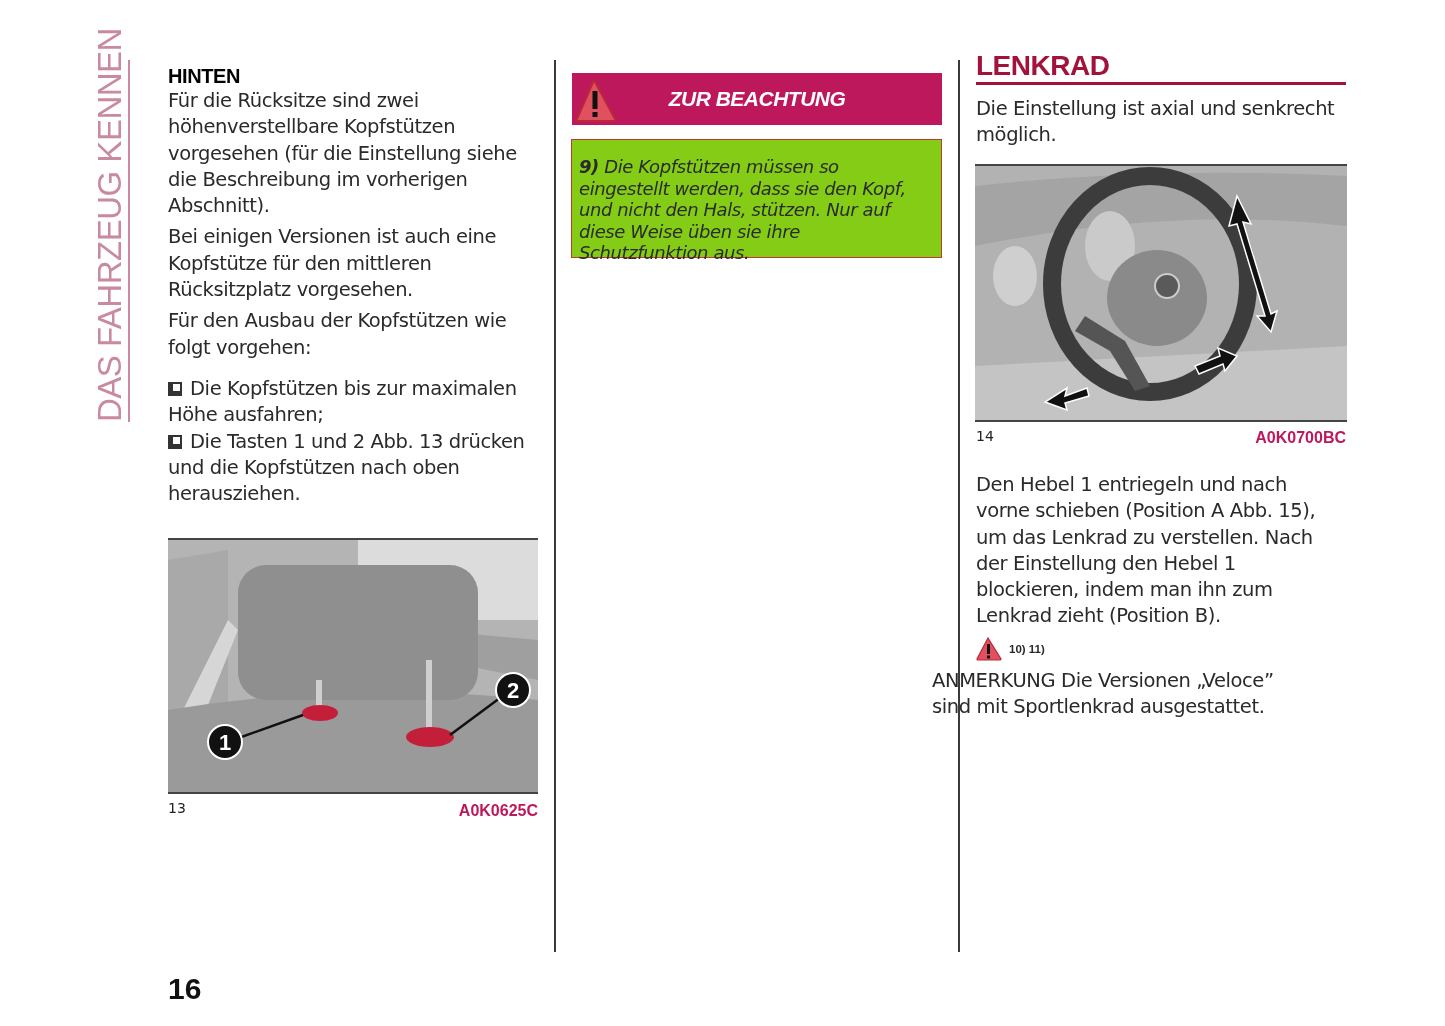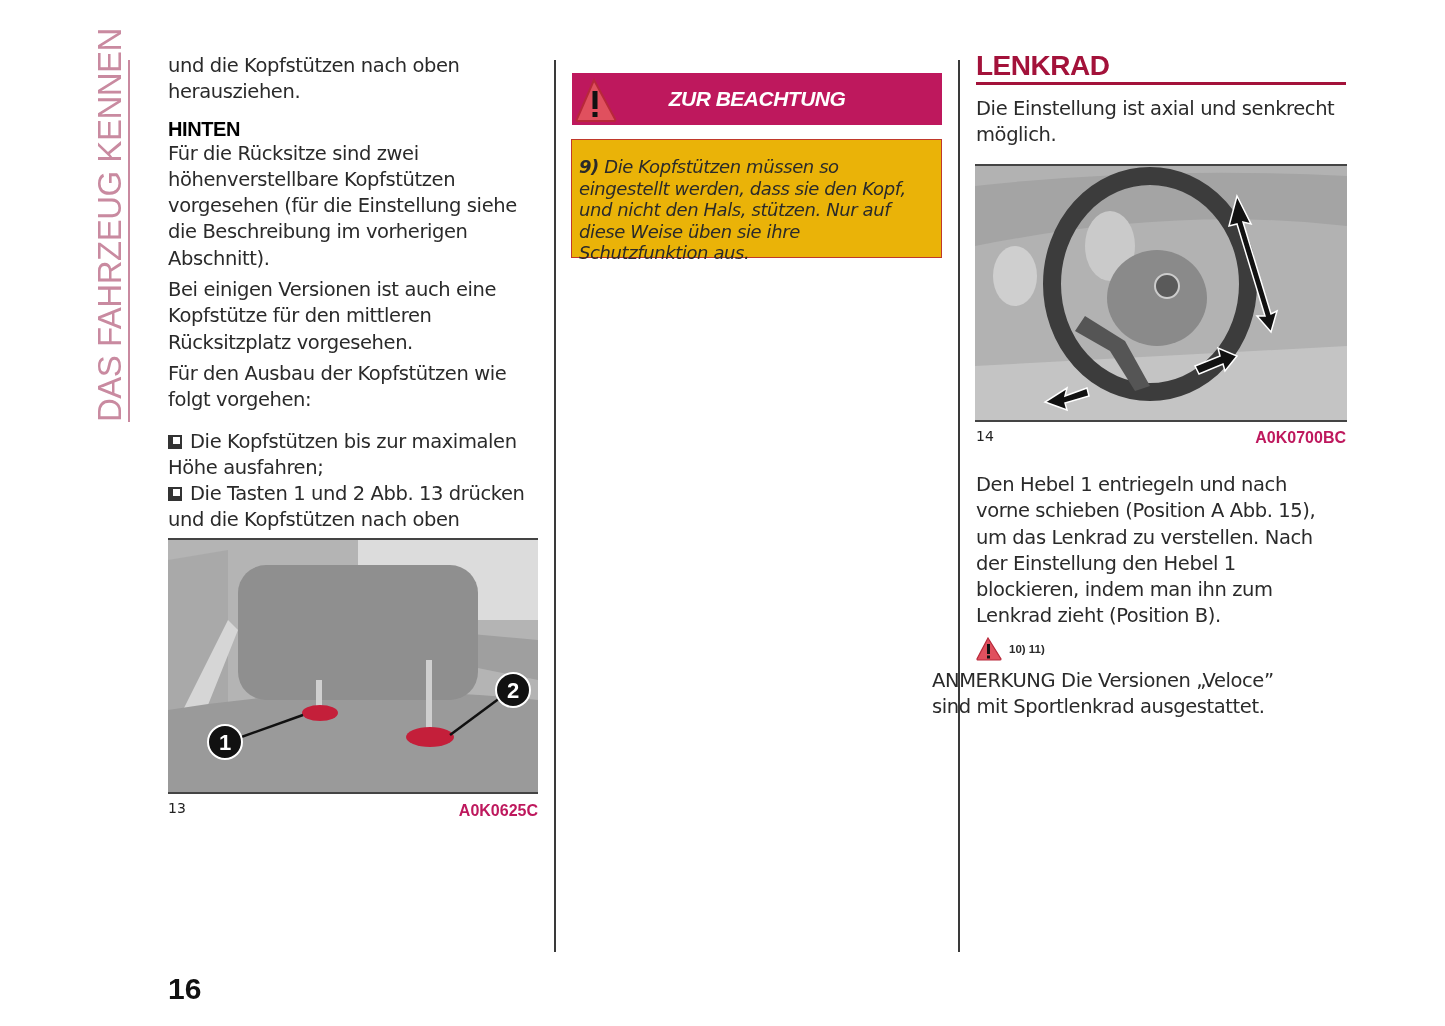--- a/index.html
+++ b/index.html
@@ -24,43 +24,39 @@
       box-sizing: border-box; margin-right: 8px; vertical-align: -1px;
       box-shadow: inset 3px -3px 0 #333; }
 
   .figure { background: #b9b9b9; border-top: 2px solid #444; border-bottom: 2px solid #444; overflow: hidden; }
   .fig-caption { font-size: 14px; color: #222; }
   .fig-code { font-size: 16px; font-weight: bold; color: #be185d; font-family: "Liberation Sans", sans-serif; }
 
   .warn-head { background: #be185d; }
   .warn-head .title { color: #ffffff; font-weight: bold; font-style: italic; font-size: 21px;
       font-family: "Liberation Sans", sans-serif; letter-spacing: -0.5px; }
-  .warn-box { border: 1.5px solid #c0392b; box-sizing: border-box; background: #eab308; }
+  .warn-box { border: 1.5px solid #c0392b; box-sizing: border-box; background: #84cc16; }
   .warn-box .txt { font-style: italic; font-size: 18px; line-height: 21.5px; color: #2a2a2a; letter-spacing: -0.4px; }
 
   .sec-title { color: #a3123a; font-weight: bold; font-size: 28px; font-family: "Liberation Sans", sans-serif; letter-spacing: -0.5px; }
   .sec-rule { height: 3px; background: #a3123a; }
   .page-num { font-weight: bold; font-size: 30px; color: #111; font-family: "Liberation Sans", sans-serif; text-align: center; }
 </style>
 </head>
 <body>
 
 <div class="abs side-title">
   <div class="txt">DAS FAHRZEUG KENNEN</div>
 </div>
 <div class="abs side-rule"></div>
 
 <div class="abs col-rule" style="left:554px; top:60px; height:892px;"></div>
 <div class="abs col-rule" style="left:958px; top:60px; height:892px;"></div>
 
 <div class="abs body-text" style="left:168px; top:53px; width:376px;">
-  <p>
-    <span>und die Kopfstützen nach oben</span><br>
-    <span>herausziehen.</span>
-  </p>
   <div class="heading-red" style="font-size:20px; margin-top:11px; line-height:24px;">HINTEN</div>
   <p>Für die Rücksitze sind zwei höhenverstellbare Kopfstützen vorgesehen (für die Einstellung siehe die Beschreibung im vorherigen Abschnitt).</p>
   <p>Bei einigen Versionen ist auch eine Kopfstütze für den mittleren Rücksitzplatz vorgesehen.</p>
   <p style="margin-bottom:15px">Für den Ausbau der Kopfstützen wie folgt vorgehen:</p>
   <div>
     <span class="bullet"></span><span>Die Kopfstützen bis zur maximalen Höhe ausfahren;</span>
   </div>
   <div>
     <span class="bullet"></span><span>Die Tasten 1 und 2 Abb. 13 drücken und die Kopfstützen nach oben herausziehen.</span>
   </div>

